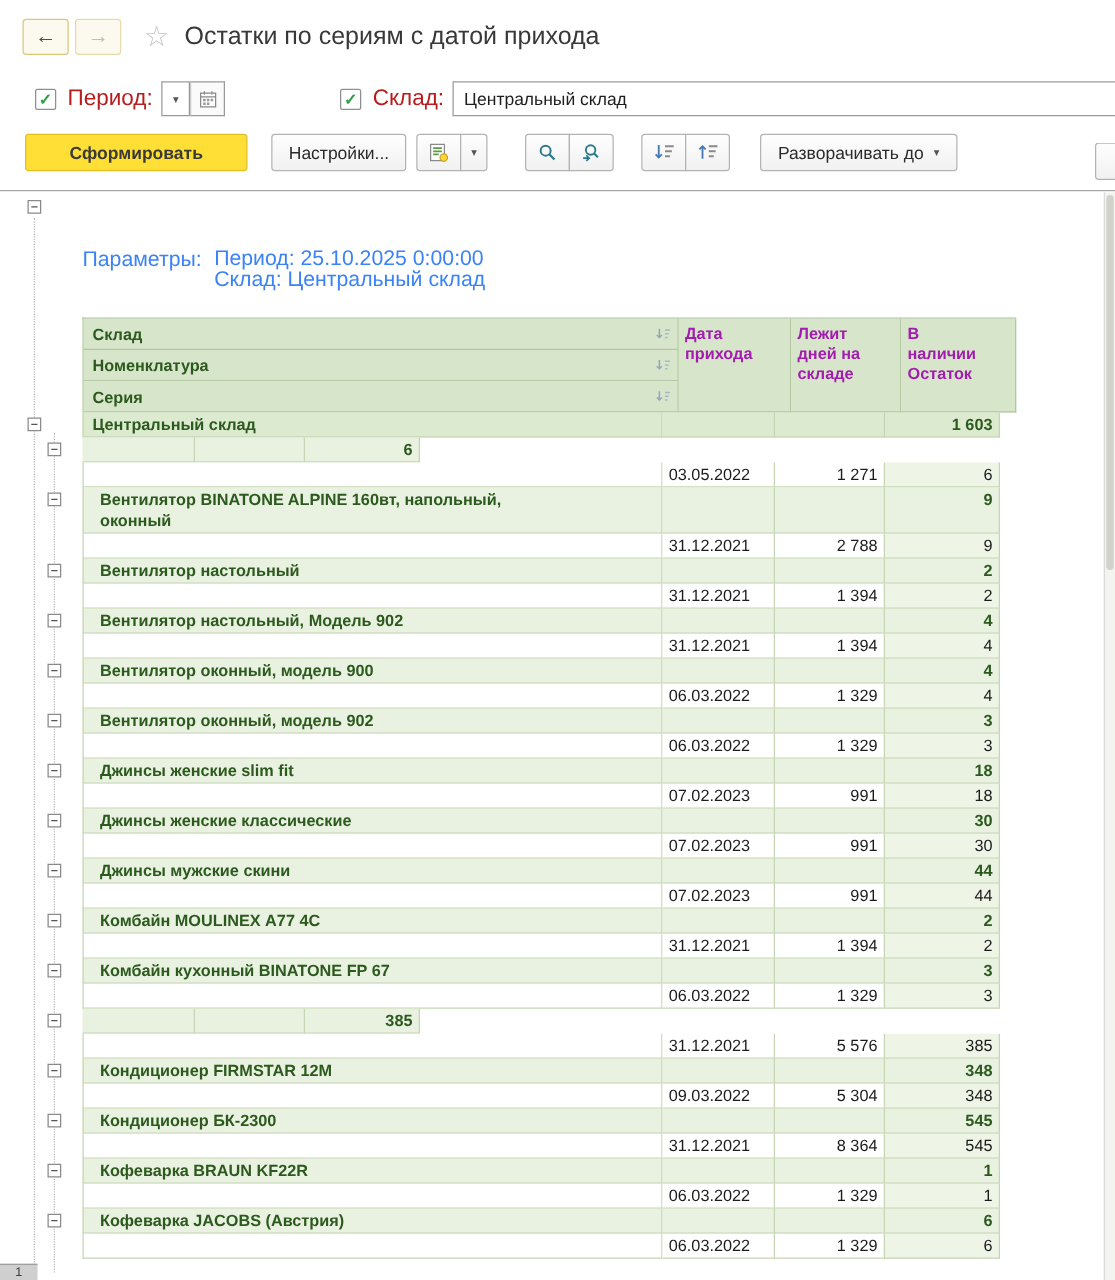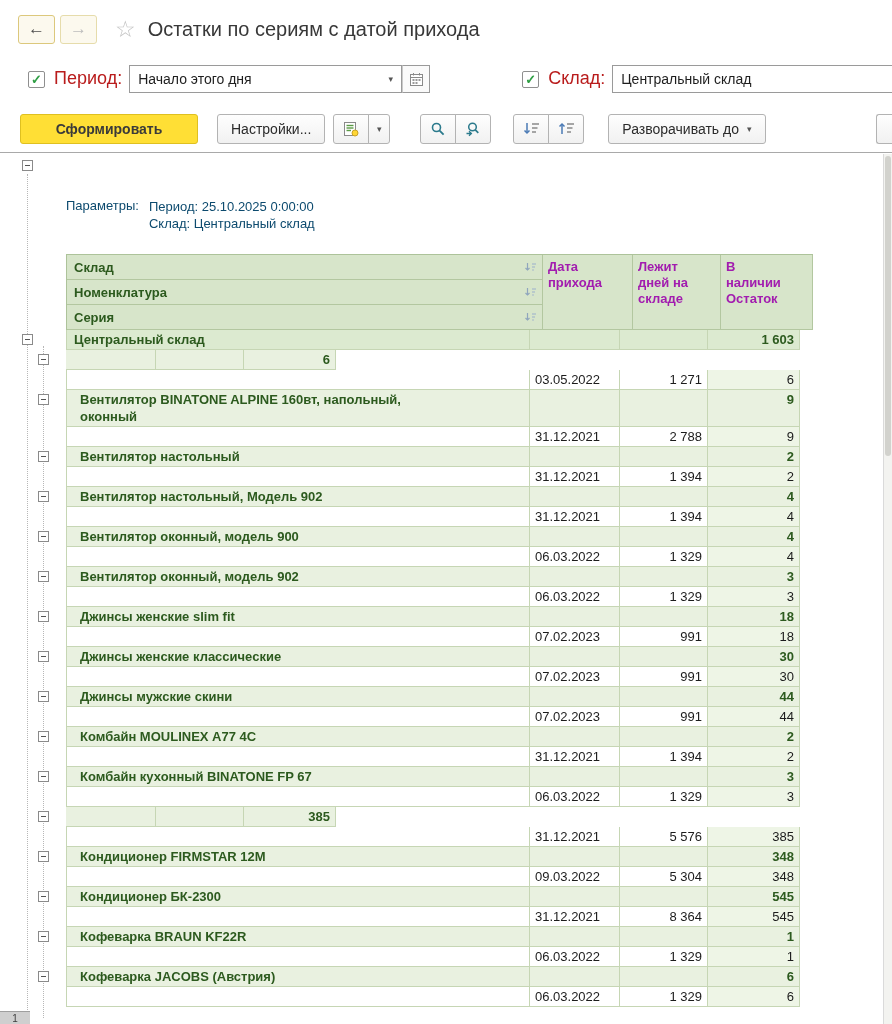--- a/index.html
+++ b/index.html
@@ -19,21 +19,21 @@
   .checkbox{flex:0 0 auto;width:17px;height:17px;border:1px solid #8f8f8f;border-radius:2px;background:#fff;display:flex;align-items:center;justify-content:center;font-size:13px;font-weight:bold;color:#2f9e44;cursor:pointer}
   .flabel{font-size:18px;color:#b91c1c;margin:0 7px 1px 9px;white-space:nowrap}
   .combo{display:flex;align-items:stretch;height:28px;border:1px solid #9a9a9a;background:#fff}
   .combo .val{display:flex;align-items:center;padding:0 8px;font-size:14px;color:#1e1e1e;width:250px}
   .combo .dd{width:21px;display:flex;align-items:center;justify-content:center;font-size:9px;color:#555;cursor:pointer}
   .tool-sq{width:28px;height:28px;border:1px solid #9a9a9a;border-left:1px solid #c9c9c9;background:#fafafa;display:flex;align-items:center;justify-content:center;cursor:pointer}
   .grp2{display:flex;align-items:center;margin-left:92px;flex:1}
   .field{display:flex;align-items:center;height:28px;border:1px solid #9a9a9a;background:#fff;font-size:14px;color:#1e1e1e;padding:0 8px;flex:1;margin-right:-3px}
 
   
-  .toolbar{display:flex;align-items:flex-end;height:50px;padding:0 0 6px 20px}
+  .toolbar{display:flex;align-items:center;height:50px;padding:0 0 6px 20px}
   .btn{height:30px;border:1px solid #b3b3b3;border-radius:3px;background:linear-gradient(#fefefe,#f1f1f1);display:flex;align-items:center;justify-content:center;font-size:14px;color:#2b2b2b;padding:0 13px;cursor:pointer;white-space:nowrap}
   .btn-generate{width:178px;background:#ffdf35;border-color:#dfc020;font-weight:bold;color:#3a3a3a}
   .iconbtn{width:36px;padding:0}
   .caretbtn{width:22px;padding:0;font-size:9px;color:#555}
   .joined{display:flex}
   .joined .btn{border-radius:0;margin-left:-1px}
   .joined .btn:first-child{border-radius:3px 0 0 3px;margin-left:0}
   .joined .btn:last-child{border-radius:0 3px 3px 0}
   .caret{font-size:9px;color:#555;margin-left:8px}
   .ml34{margin-left:19px}.ml8{margin-left:8px}.ml30{margin-left:30px}.ml22{margin-left:22px}.ml24{margin-left:24px}
@@ -43,21 +43,21 @@
   .report-wrap{position:absolute;top:152px;left:0;right:0;bottom:0;border-top:1px solid #a9a9a9;background:#fff}
   .vscroll{position:absolute;top:1px;right:0;width:9px;bottom:0;background:#f3f3f0;border-left:1px solid #dadada}
   .vthumb{position:absolute;top:2px;left:1px;width:6px;height:300px;background:#d2d2cd;border-radius:3px}
   .report{position:absolute;top:1px;left:18px;right:10px;bottom:0;overflow:hidden;background:#fff}
   .guide{position:absolute;width:0;border-left:1px dotted #b7b7b7}
   .g1{left:9px;top:20px;bottom:6px}
   .g2{left:25px;top:192px;bottom:6px}
   .tree-box{position:absolute;width:11px;height:11px;border:1px solid #8a8a8a;background:#fff;cursor:pointer;z-index:2}
   .tree-box::after{content:"";position:absolute;left:2px;right:2px;top:4px;height:1px;background:#555}
   .outer-box{left:4px;top:6px}
-  .params{display:flex;gap:10px;margin:44px 0 4px 48px;font-size:13px;color:#0c4a6e}
+  .params{display:flex;gap:10px;margin:44px 0 4px 48px;font-size:17px;color:#3b82f6}
   .params .plines div{line-height:17px}
 
   .rtable{margin-top:22px;font-size:13px}
   .hwrap{display:flex}
   .hspacer{width:48px;flex:0 0 48px}
   .hcells{display:flex;border-top:1px solid #adc39a;border-left:1px solid #adc39a}
   .hc1{width:476px}
   .hc1 .hrow{height:25px;display:flex;align-items:center;justify-content:space-between;background:#d7e5ca;border-bottom:1px solid #b3c7a0;border-right:1px solid #b3c7a0;padding:0 5px 0 7px;font-weight:bold;color:#2c5a1e}
   .hcell{background:#d7e5ca;border-right:1px solid #b3c7a0;border-bottom:1px solid #b3c7a0;font-weight:bold;color:#a21caf;padding:4px 5px;white-space:pre-line;line-height:16px}
   .hc2{width:90px}.hc3{width:88px}.hc4{width:92px}
@@ -93,21 +93,20 @@
     <div class="star">☆</div>
     <div class="title">Остатки по сериям с датой прихода</div>
   </div>
 
   <div class="filterbar">
     <div class="checkbox">
         <span>✓</span>
       </div>
     <div class="flabel">Период:</div>
     <div class="combo">
-      <div class="val">Начало этого дня</div>
       <div class="dd">▾</div>
     </div>
     <div class="tool-sq">
       <svg width="15" height="15" viewBox="0 0 15 15">
           <rect x="1.5" y="2.5" width="12" height="11" fill="#fff" stroke="#8a8a8a"></rect>
           <line x1="1.5" y1="5.5" x2="13.5" y2="5.5" stroke="#8a8a8a"></line>
           <line x1="4.5" y1="1" x2="4.5" y2="3.5" stroke="#8a8a8a"></line>
           <line x1="10.5" y1="1" x2="10.5" y2="3.5" stroke="#8a8a8a"></line>
           <g fill="#9a9a9a">
             <rect x="3.5" y="7" width="2" height="2"></rect>

